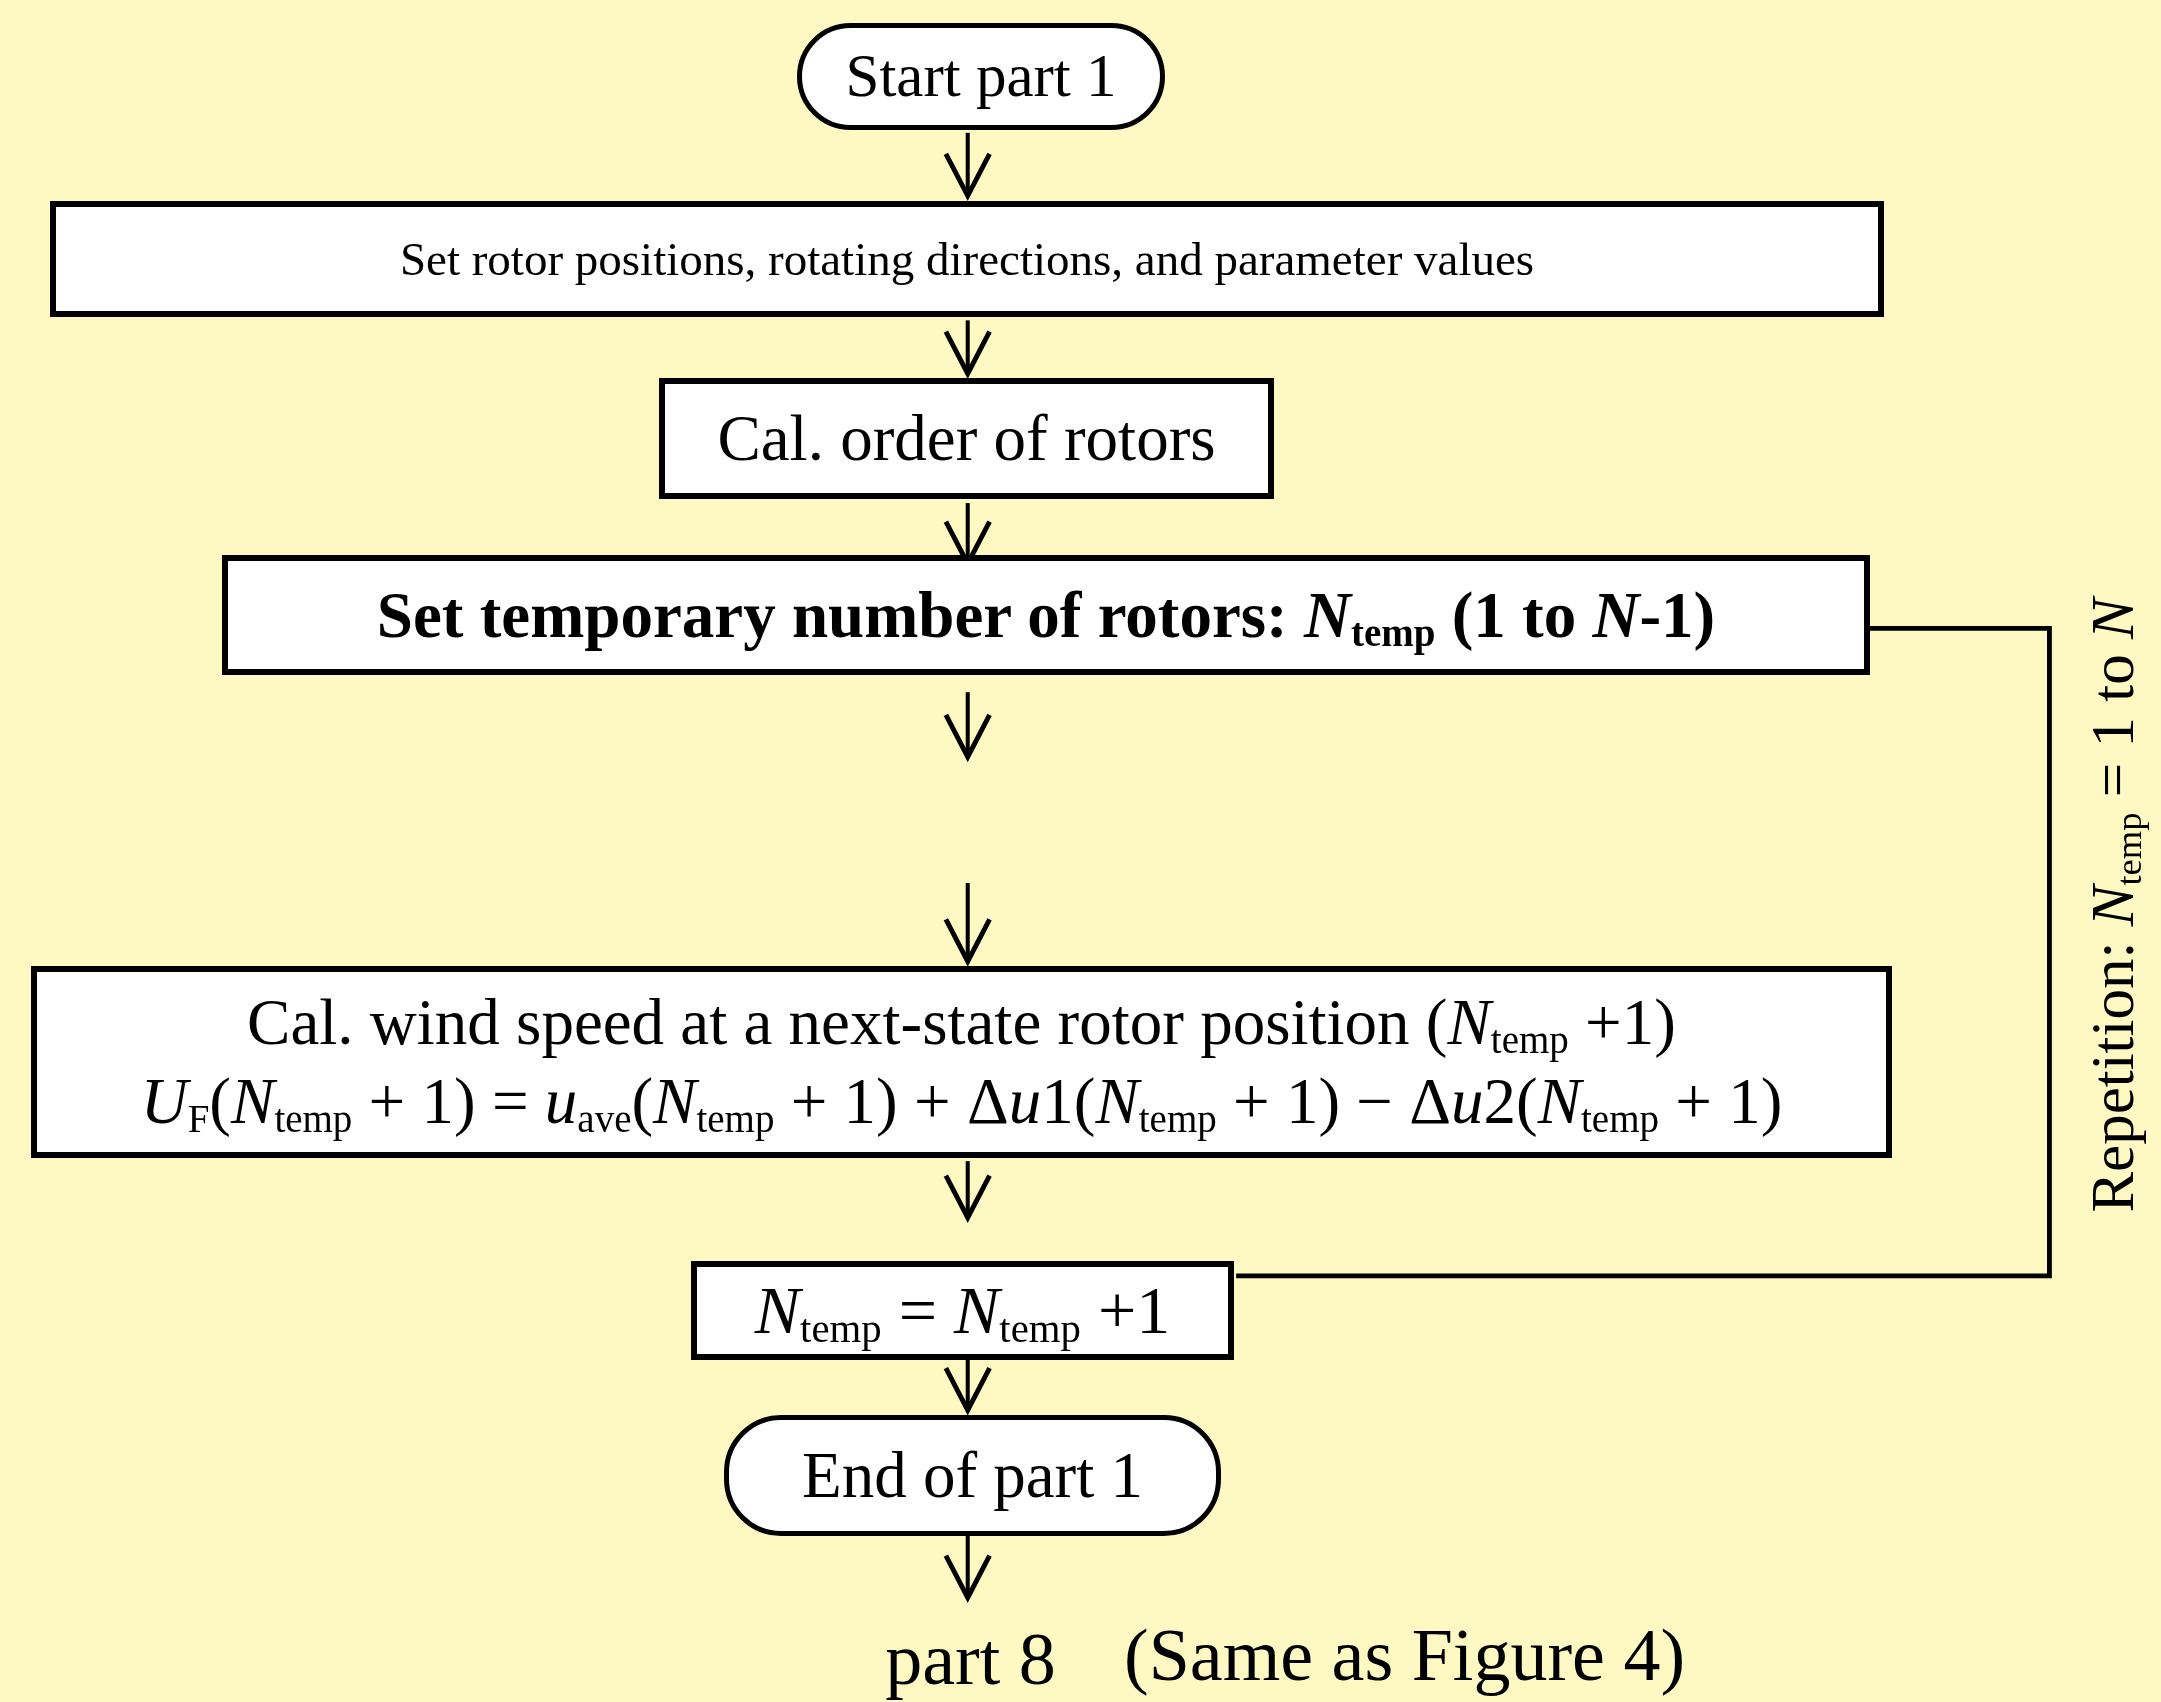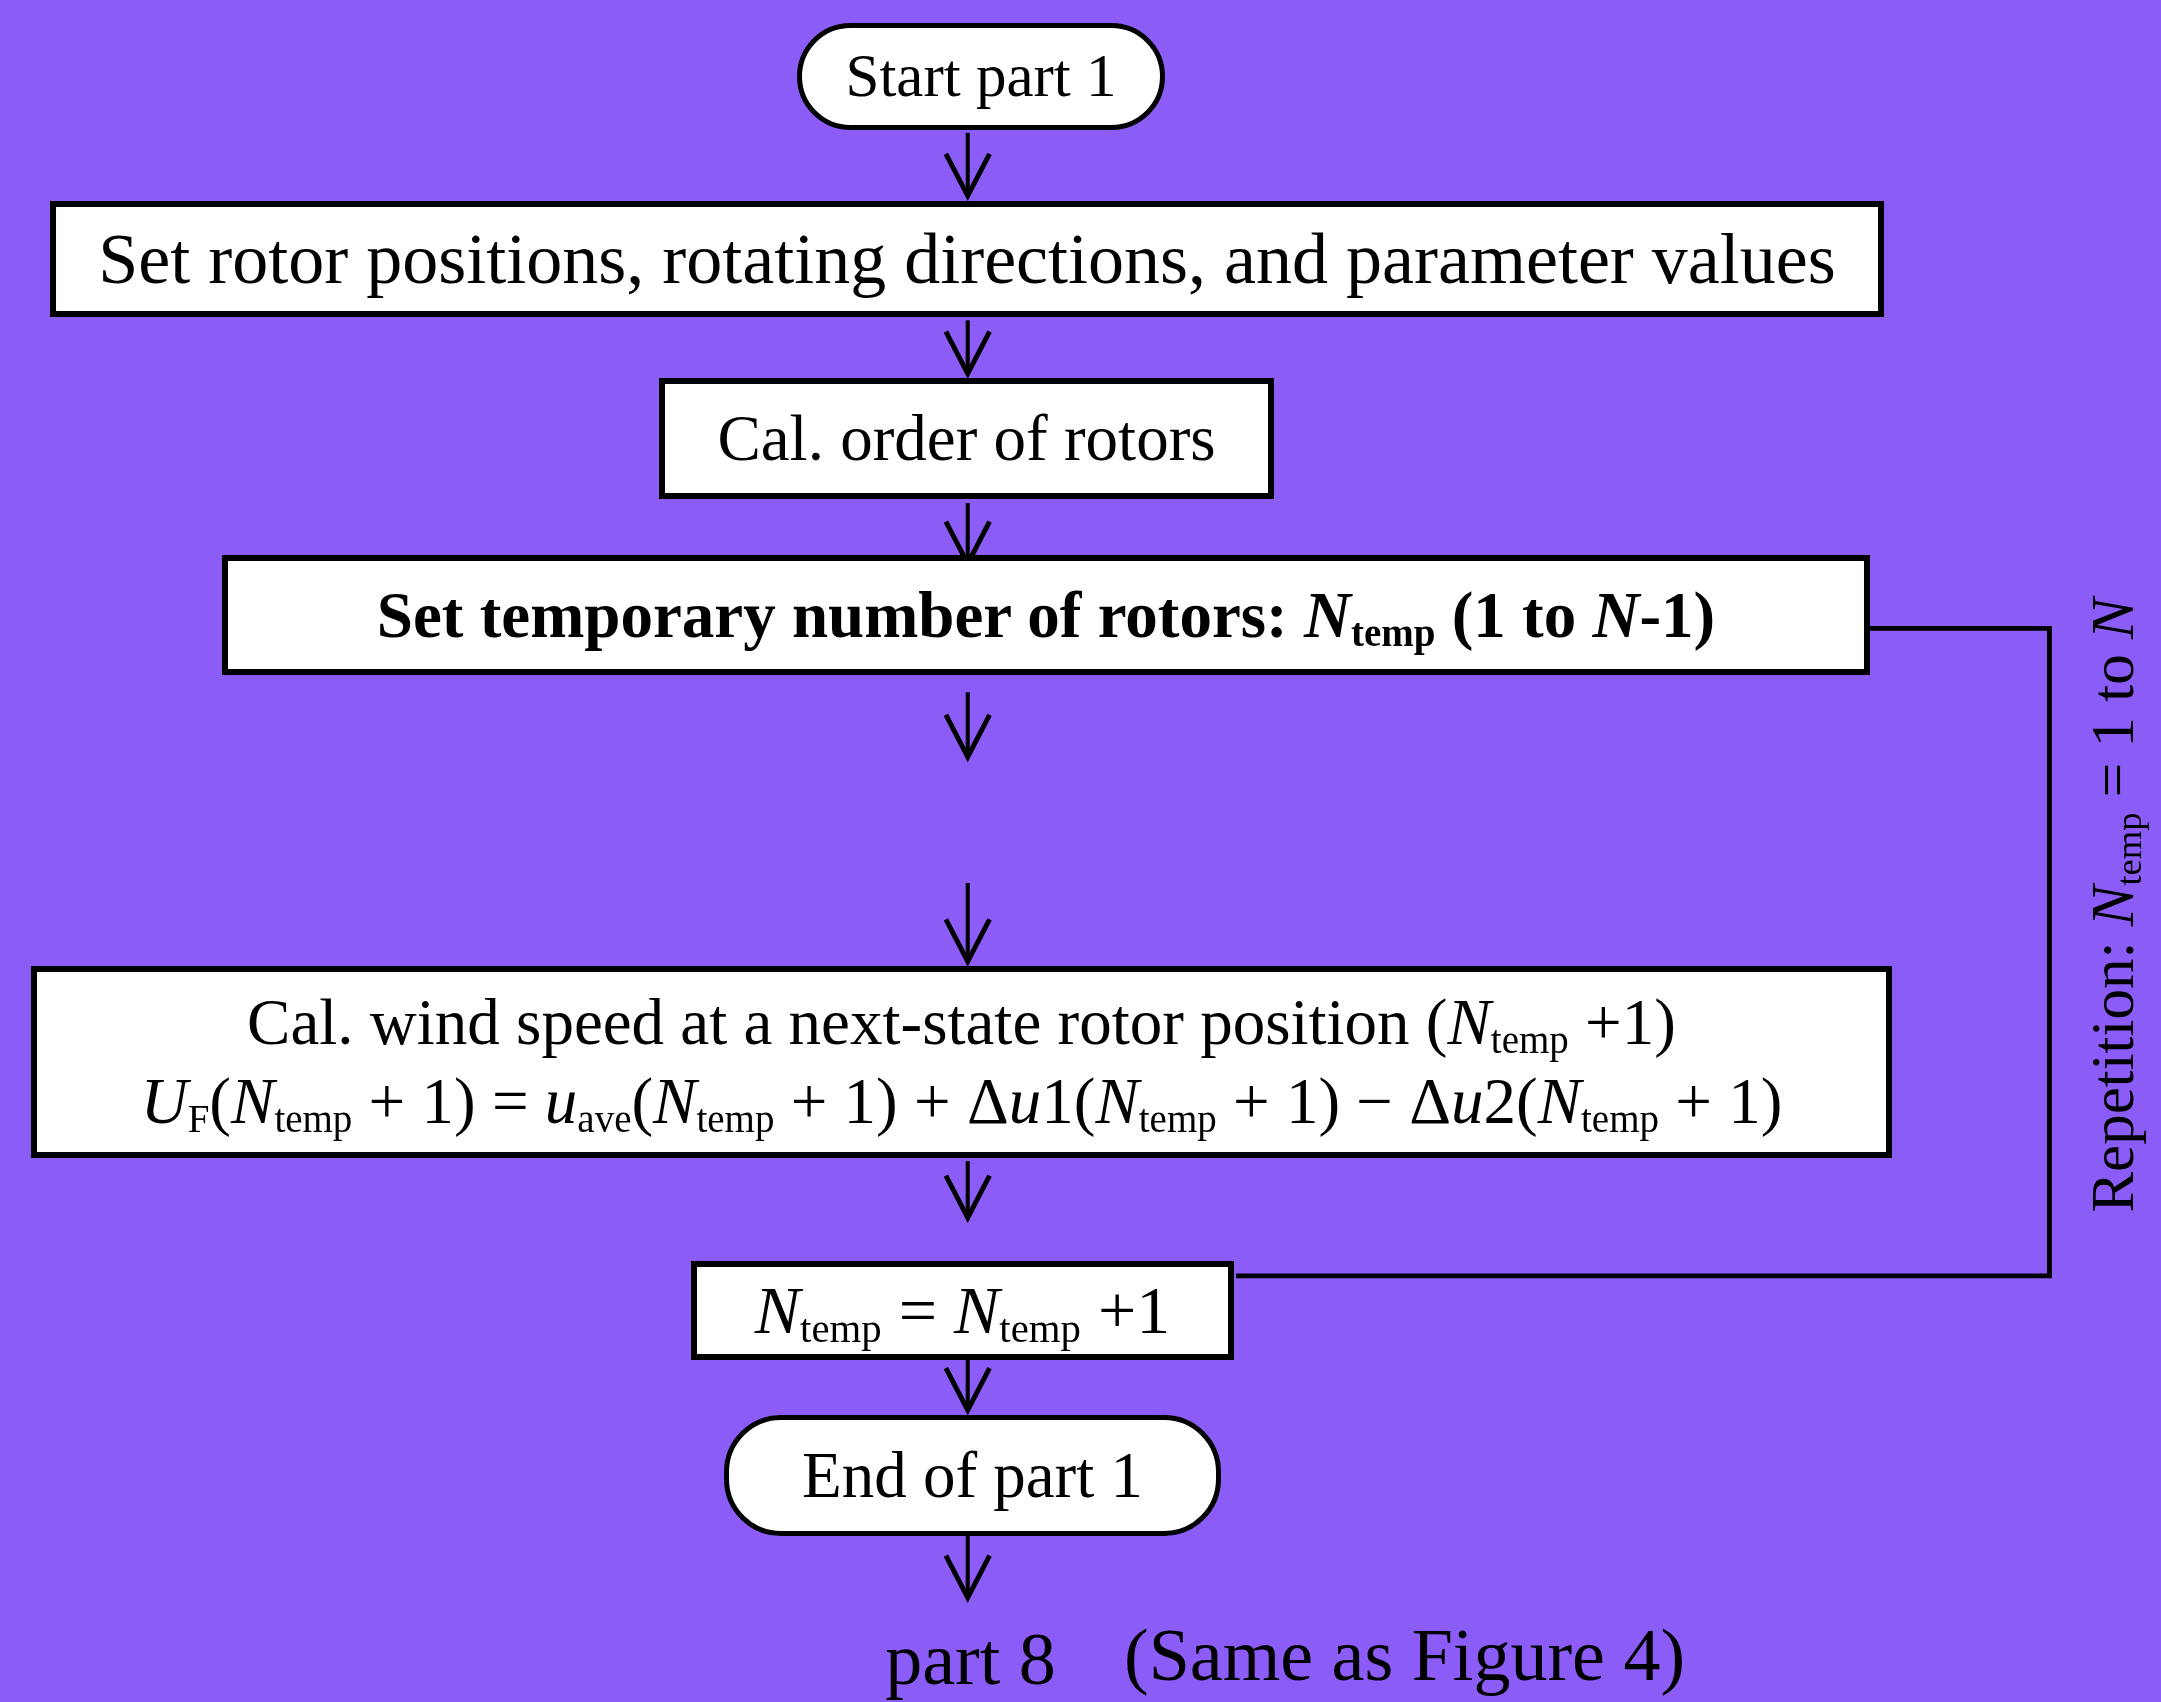--- a/index.html
+++ b/index.html
@@ -1,17 +1,17 @@
 <!DOCTYPE html>
 <html style="font-size:13px"><head>
 <meta charset="utf-8">
 <style>
   html,body { margin:0; padding:0; background:#ffffff; }
   .canvas {
-    position:relative; width:2161px; height:1703px; background:#8b5cf6;
+    position:relative; width:2161px; height:1703px; background:#fef9c3;
     font-family:"Liberation Serif", serif; color:#000;
   }
   .box {
     position:absolute; box-sizing:border-box;
     border:6.5px solid #000; background:#fff;
     display:flex; align-items:center; justify-content:center;
     text-align:center; font-size:65px; line-height:1.15;
   }
   .box .t { white-space:nowrap; }
   .stadium { border-width:5.7px; border-radius:57px; }
@@ -72,21 +72,21 @@
     <path class="flow-head" d="M 1170 1924 L 1197 1976 L 1224 1924"></path>
 
     <path class="loop-line" d="M 1529 1578 L 2535 1578 L 2535 777 L 2172 777"></path>
     <path class="flow-head" d="M 2222 750 L 2166 777 L 2222 804"></path>
   </svg>
 
   <div class="box stadium" style="left:797px;top:22.6px;width:368px;height:107px;font-size:61px;">
     <span class="t">Start part 1</span>
   </div>
 
-  <div class="box" style="left:50px;top:201px;width:1834px;height:116px;font-size:72px;">
+  <div class="box" style="left:50px;top:201px;width:1834px;height:116px;font-size:47px;">
     <span class="t">Set rotor positions, rotating directions, and parameter values</span>
   </div>
 
   <div class="box" style="left:659px;top:378px;width:615px;height:121px;">
     <span class="t">Cal. order of rotors</span>
   </div>
 
   <div class="box" style="left:222px;top:555px;width:1648px;height:120px;font-weight:bold;">
     <span class="t"><span>Set temporary number of rotors: </span><i>N</i><sub>temp</sub><span> (1 to </span><i>N</i><span>-1)</span></span>
   </div>

